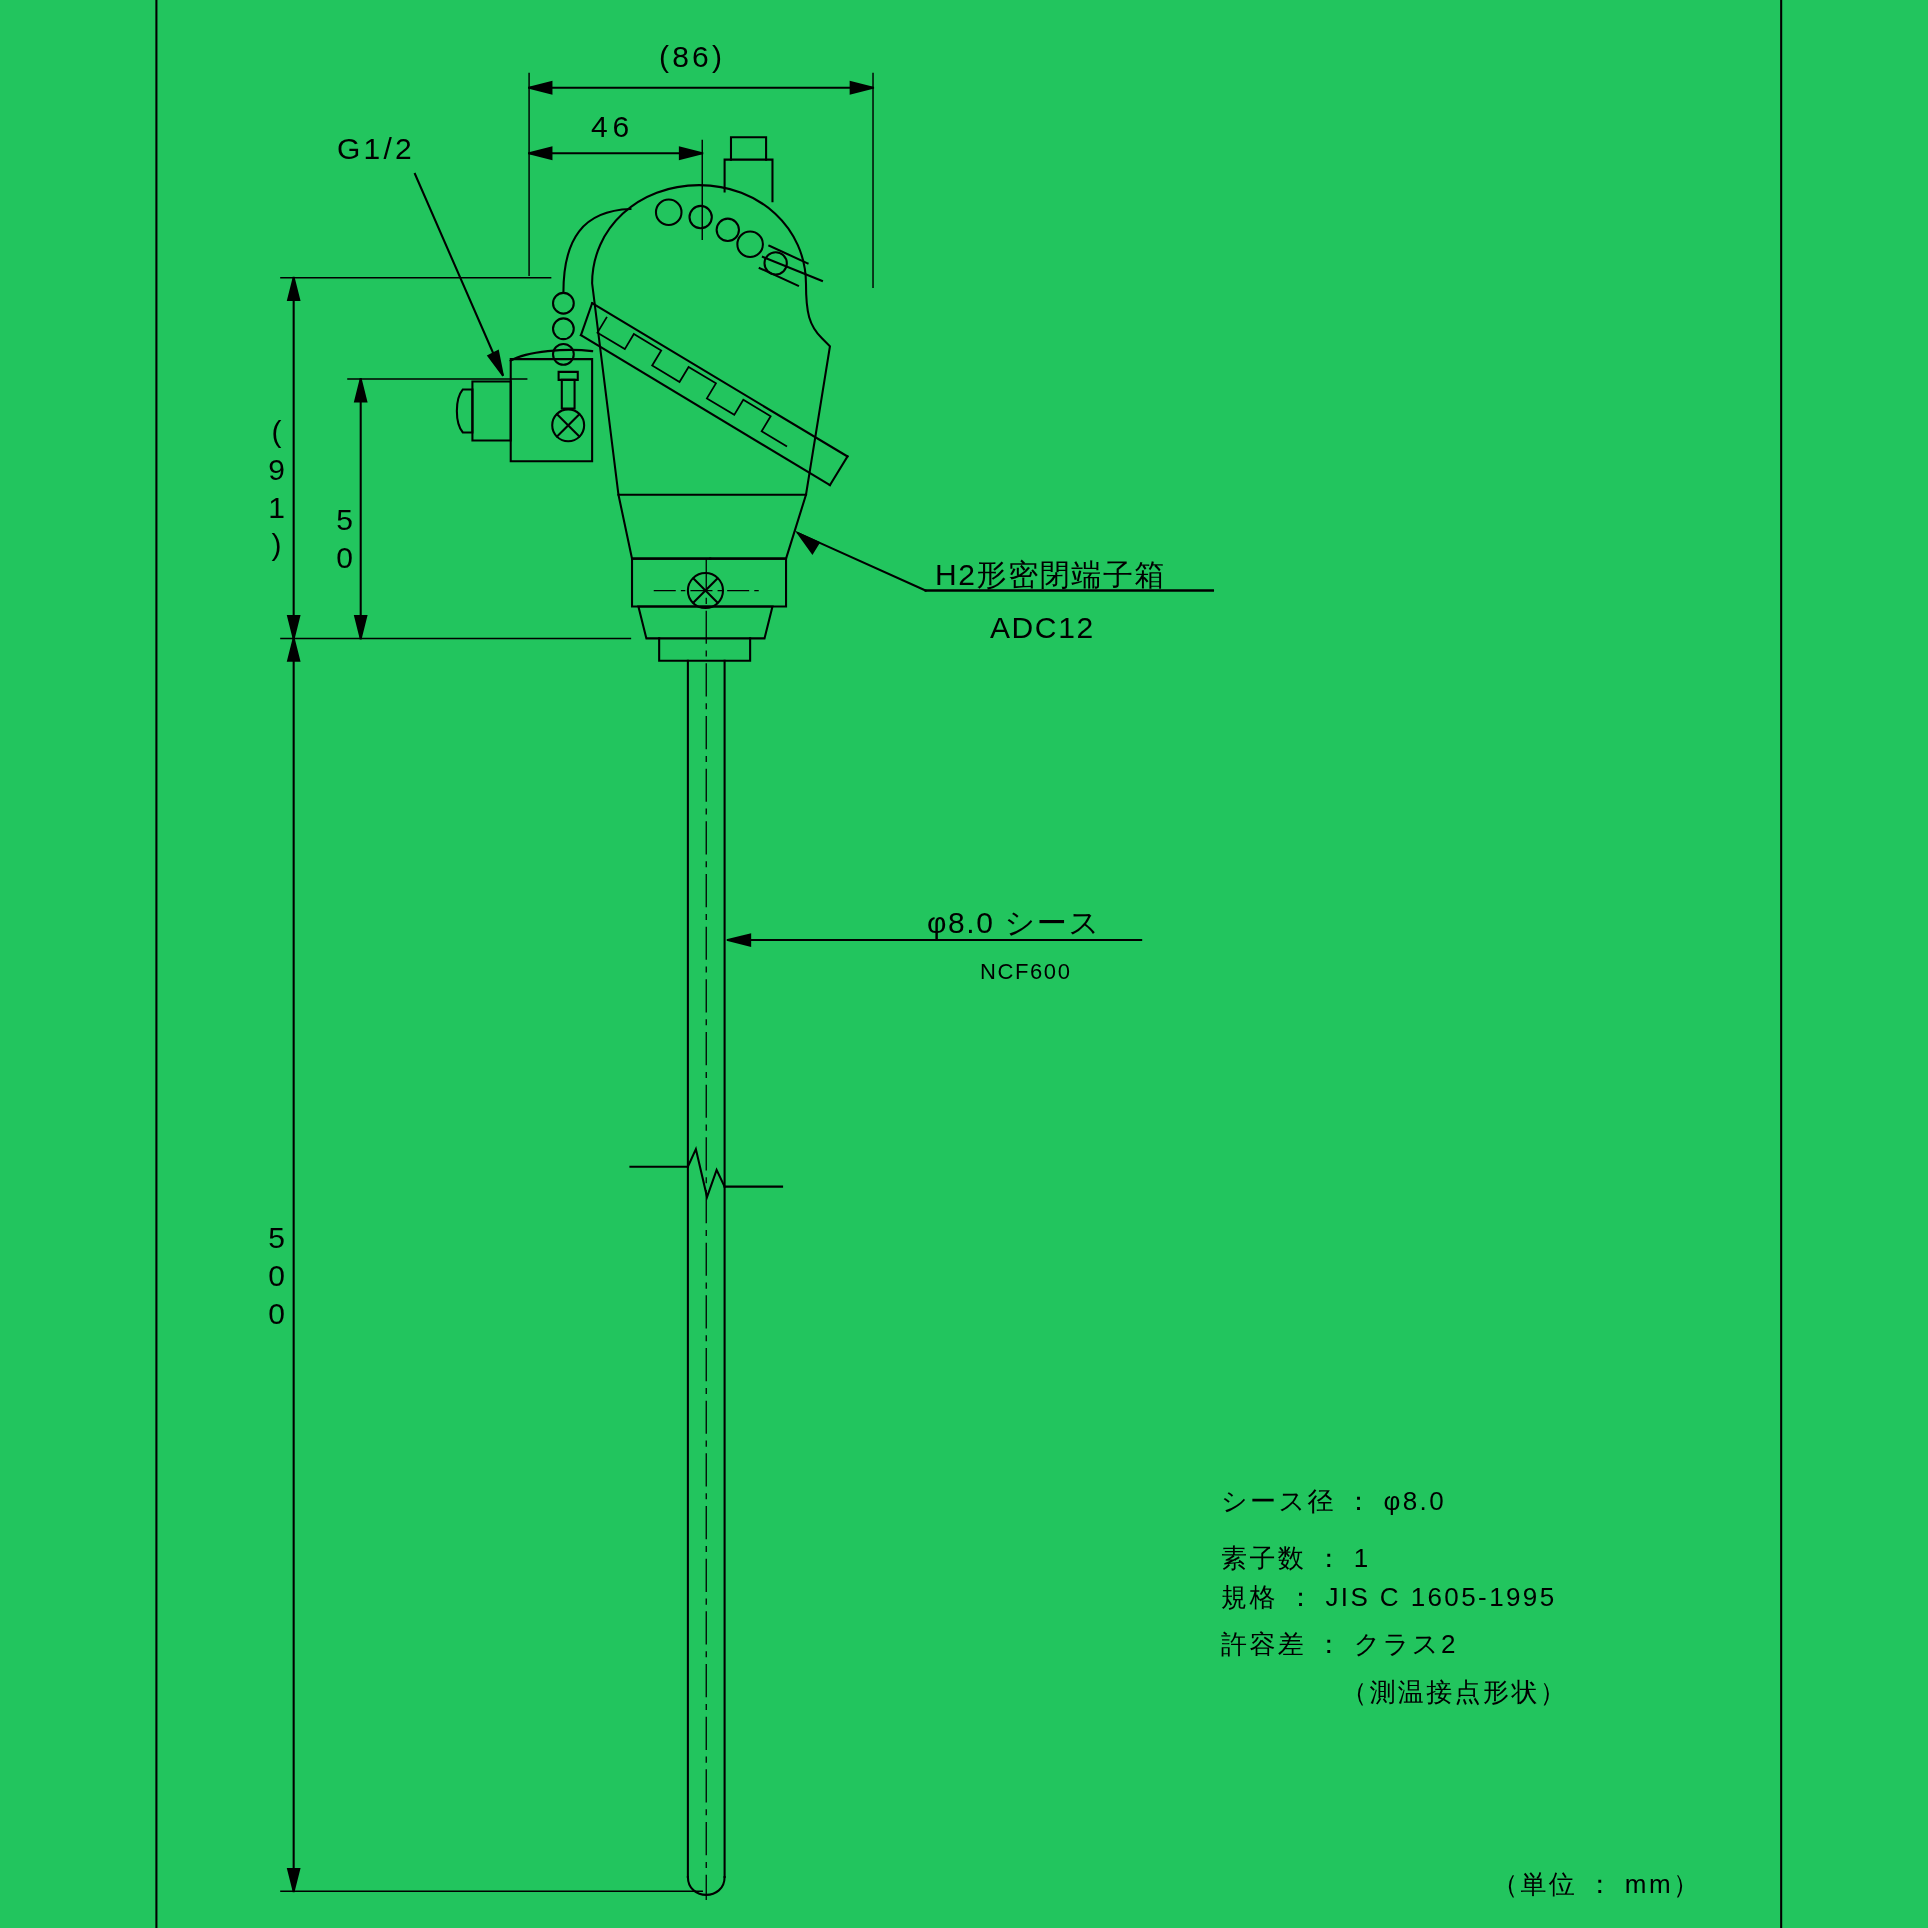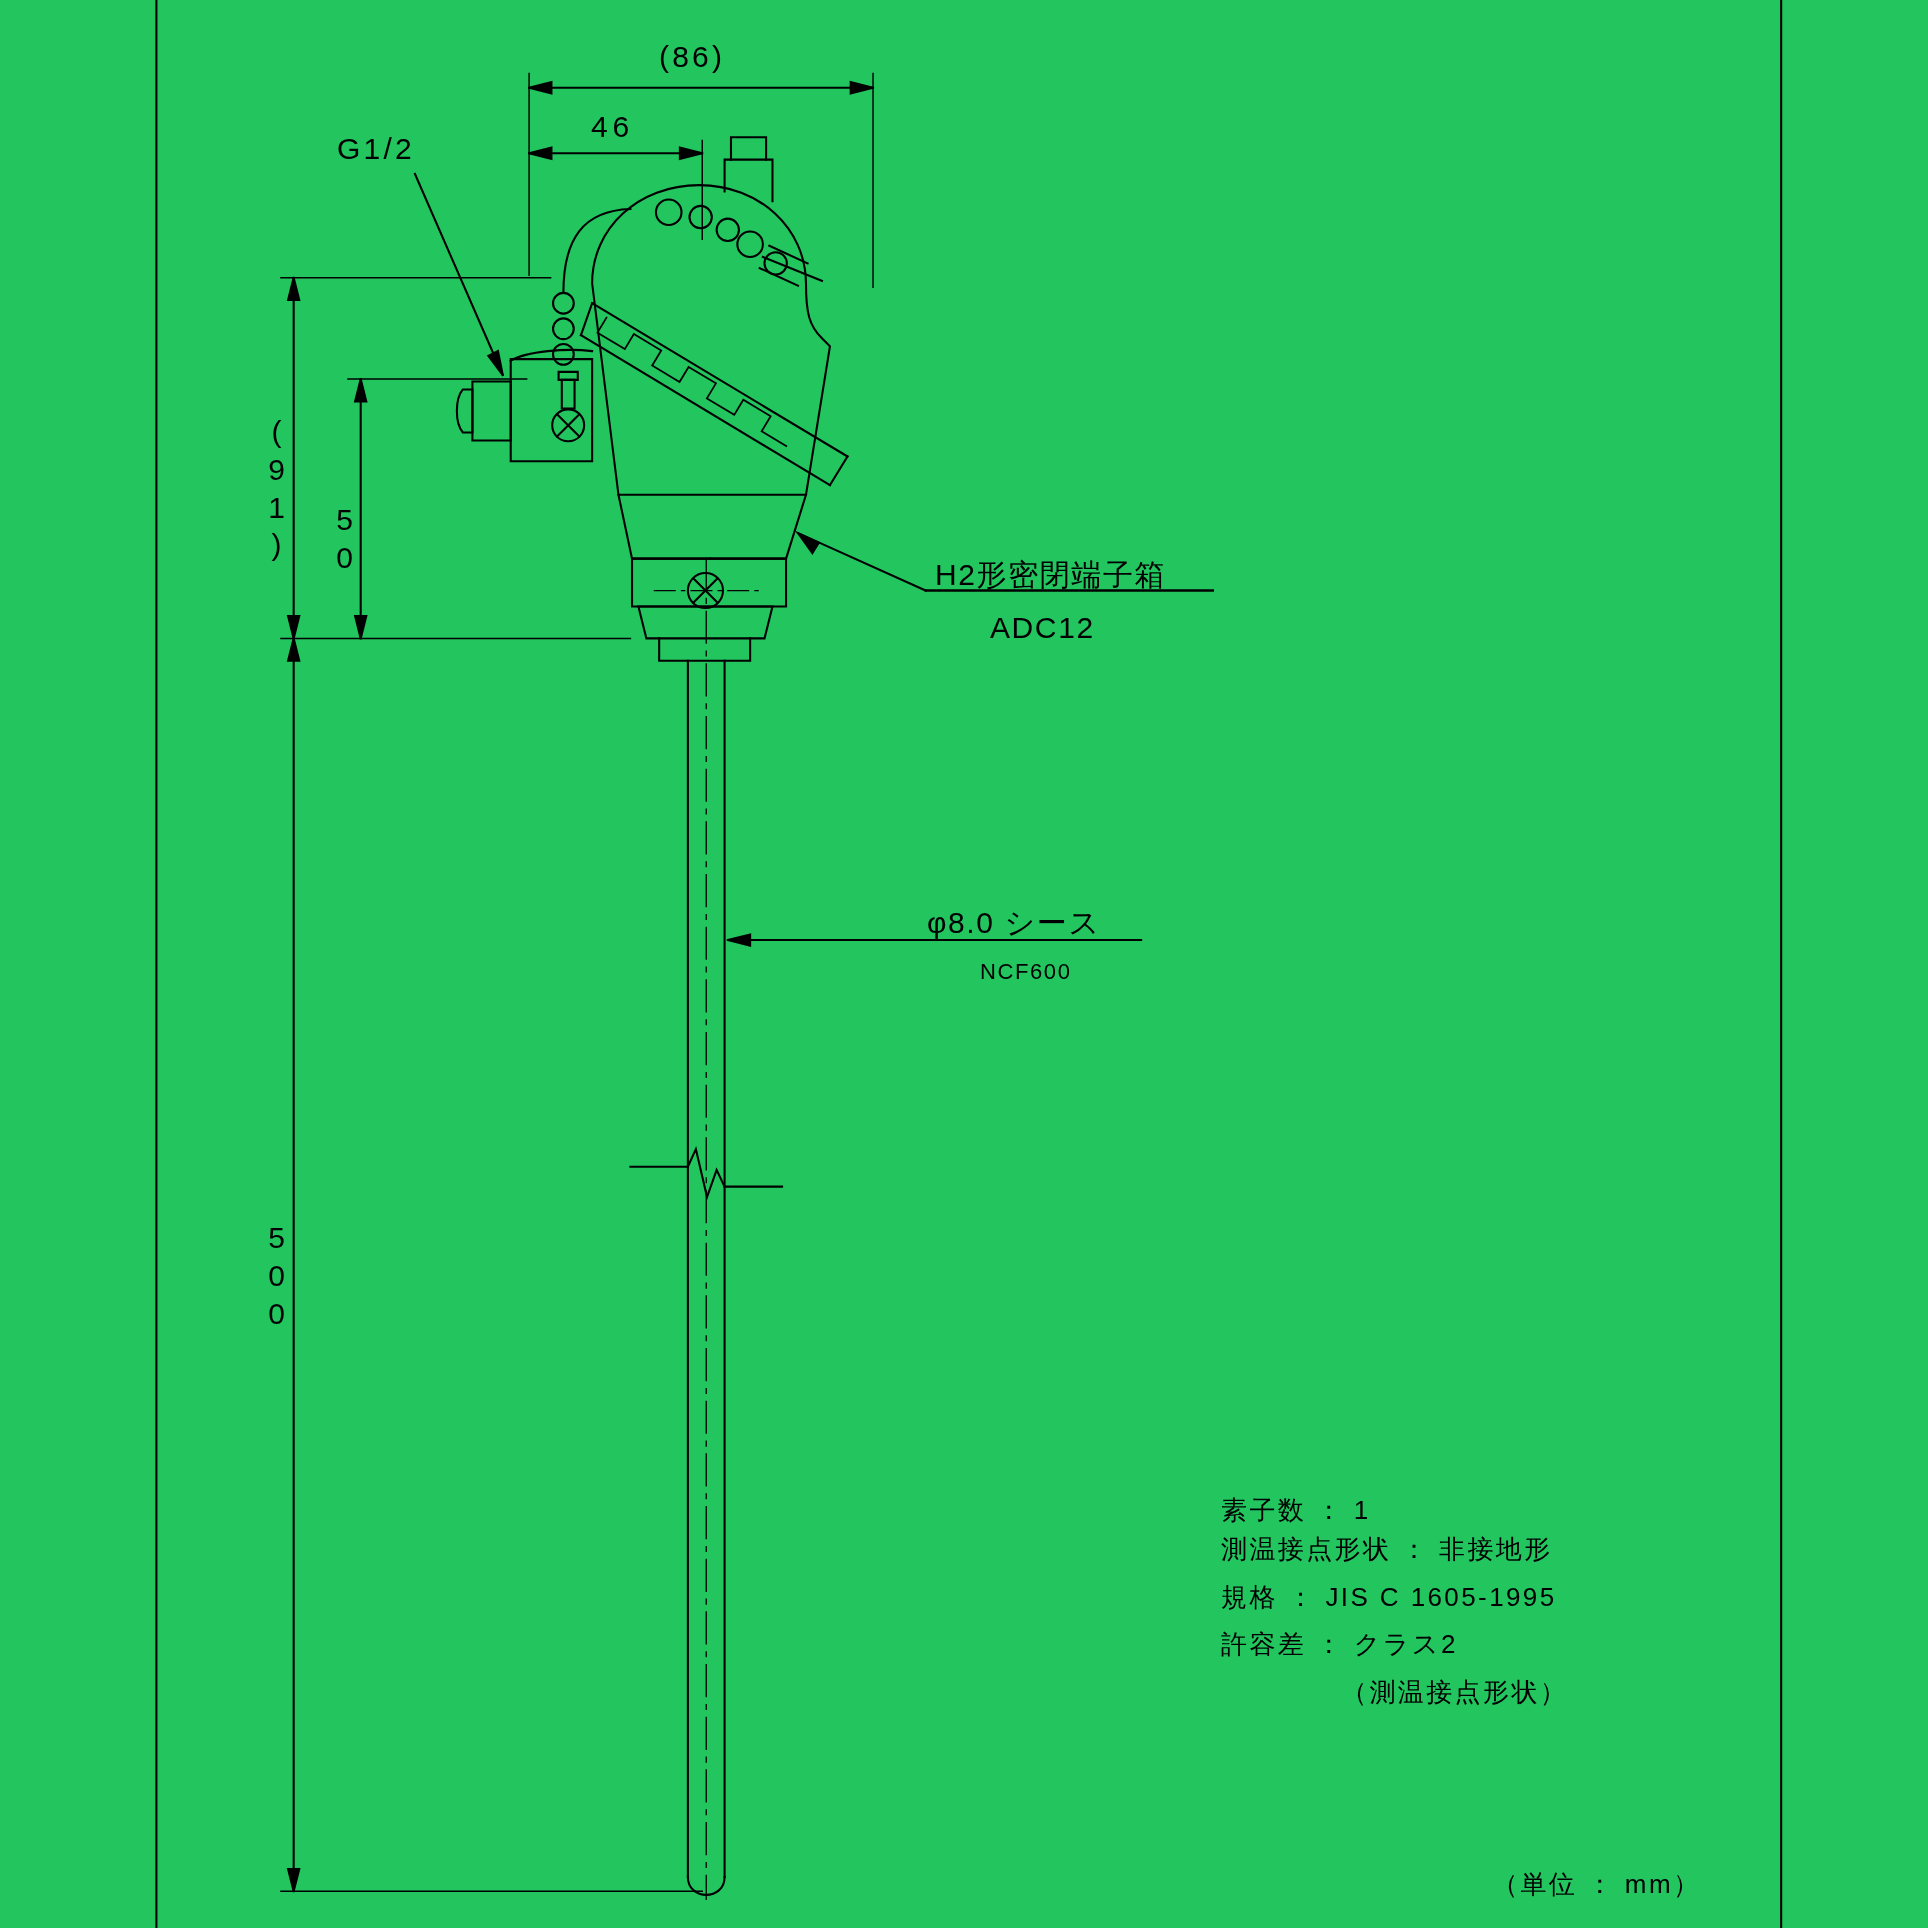--- a/index.html
+++ b/index.html
@@ -210,22 +210,22 @@
 
   <div class="lbl mono-jp" style="left:935px; top:555px; font-size:30px;">H2形密閉端子箱</div>
 
   <div class="lbl mono-jp" style="left:990px; top:611px; font-size:30px;">ADC12</div>
 
   <div class="lbl mono-jp" style="left:927px; top:903px; font-size:30px;">φ8.0 シース</div>
 
   <div class="lbl mono-jp" style="left:980px; top:959px; font-size:22px;">NCF600</div>
 
   <div style="position:absolute; left:1221px; top:1484px; width:559px;">
+    <div class="spec" style="position:relative; left:0; top:0; margin-bottom:12.8px;">シース径 ： φ8.0</div>
     <div class="spec" style="position:relative; left:0; top:9px; margin-bottom:12.8px;">素子数 ： 1</div>
-    <div class="spec" style="position:relative; left:0; top:0; margin-bottom:12.8px;">測温接点形状 ： 非接地形</div>
     <div class="spec" style="position:relative; left:0; top:0; margin-bottom:12.8px;">規格 ： JIS C 1605-1995</div>
     <div class="spec" style="position:relative; left:0; top:0; margin-bottom:12.8px;">許容差 ： クラス2</div>
     <div class="spec" style="position:relative; left:120px; top:0; margin-bottom:12.8px;">（測温接点形状）</div>
   </div>
 
   <div class="spec" style="left:1492px; top:1867px;">（単位 ： mm）</div>
 
 </div>
 
 

